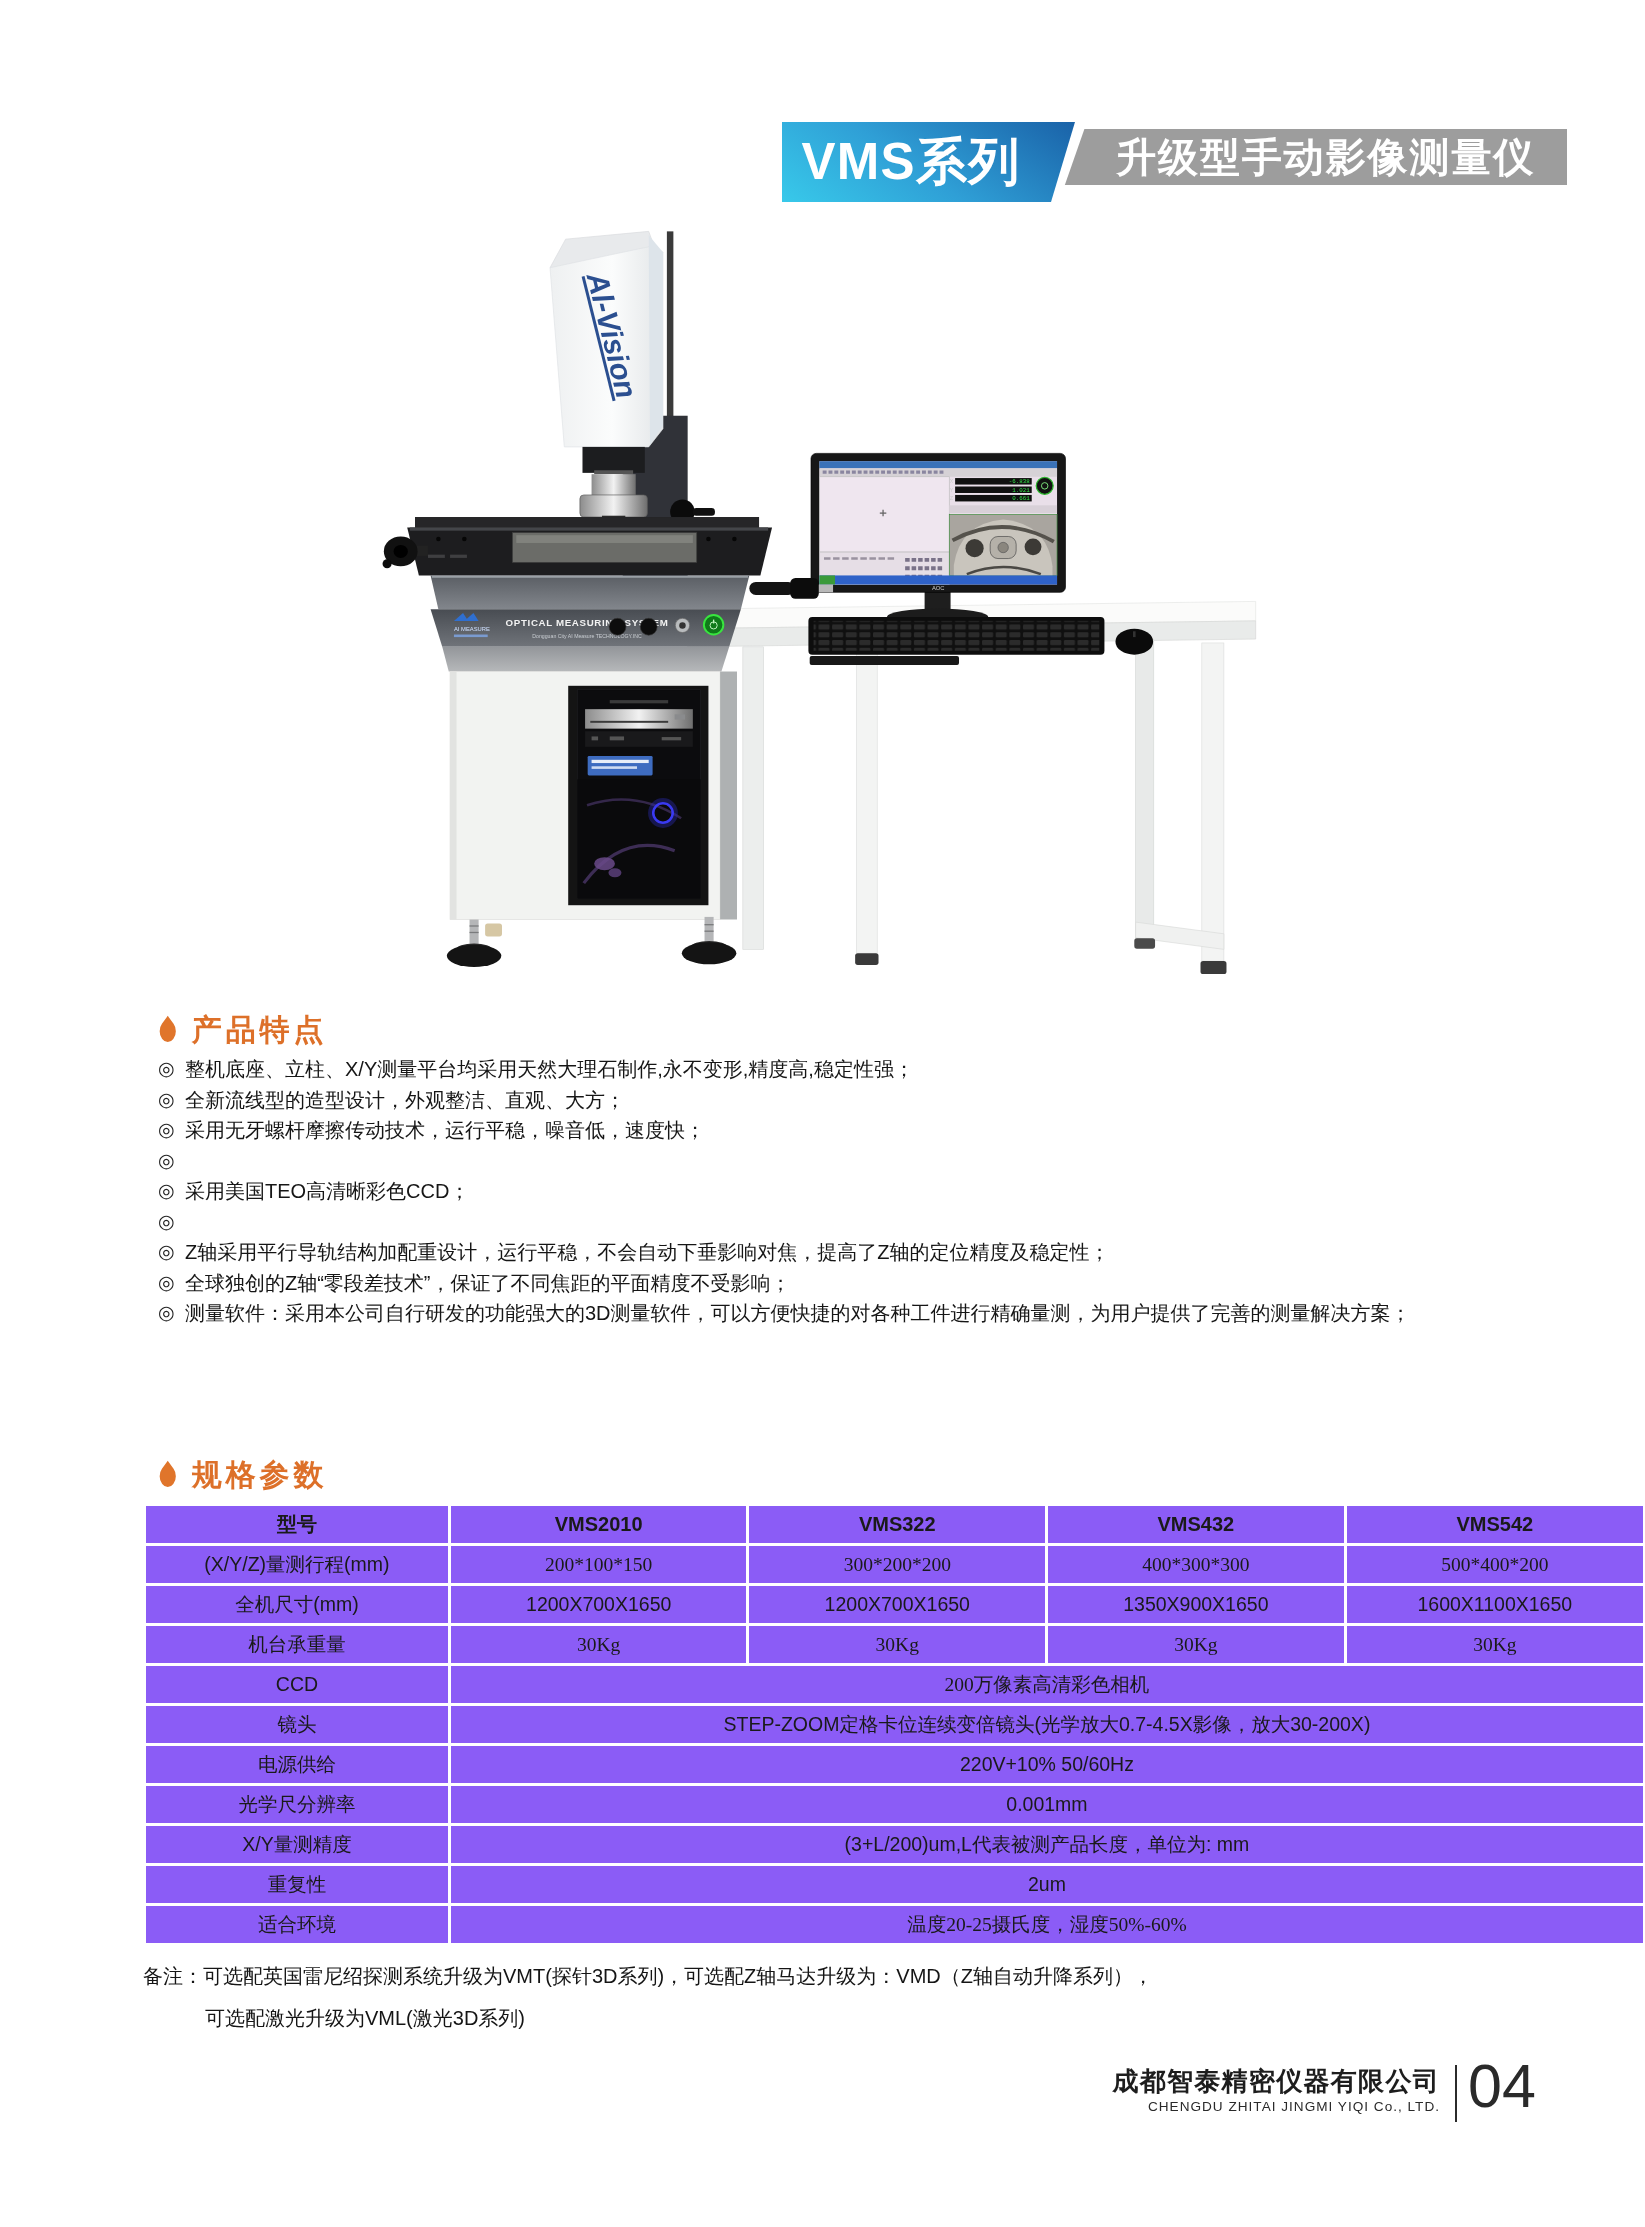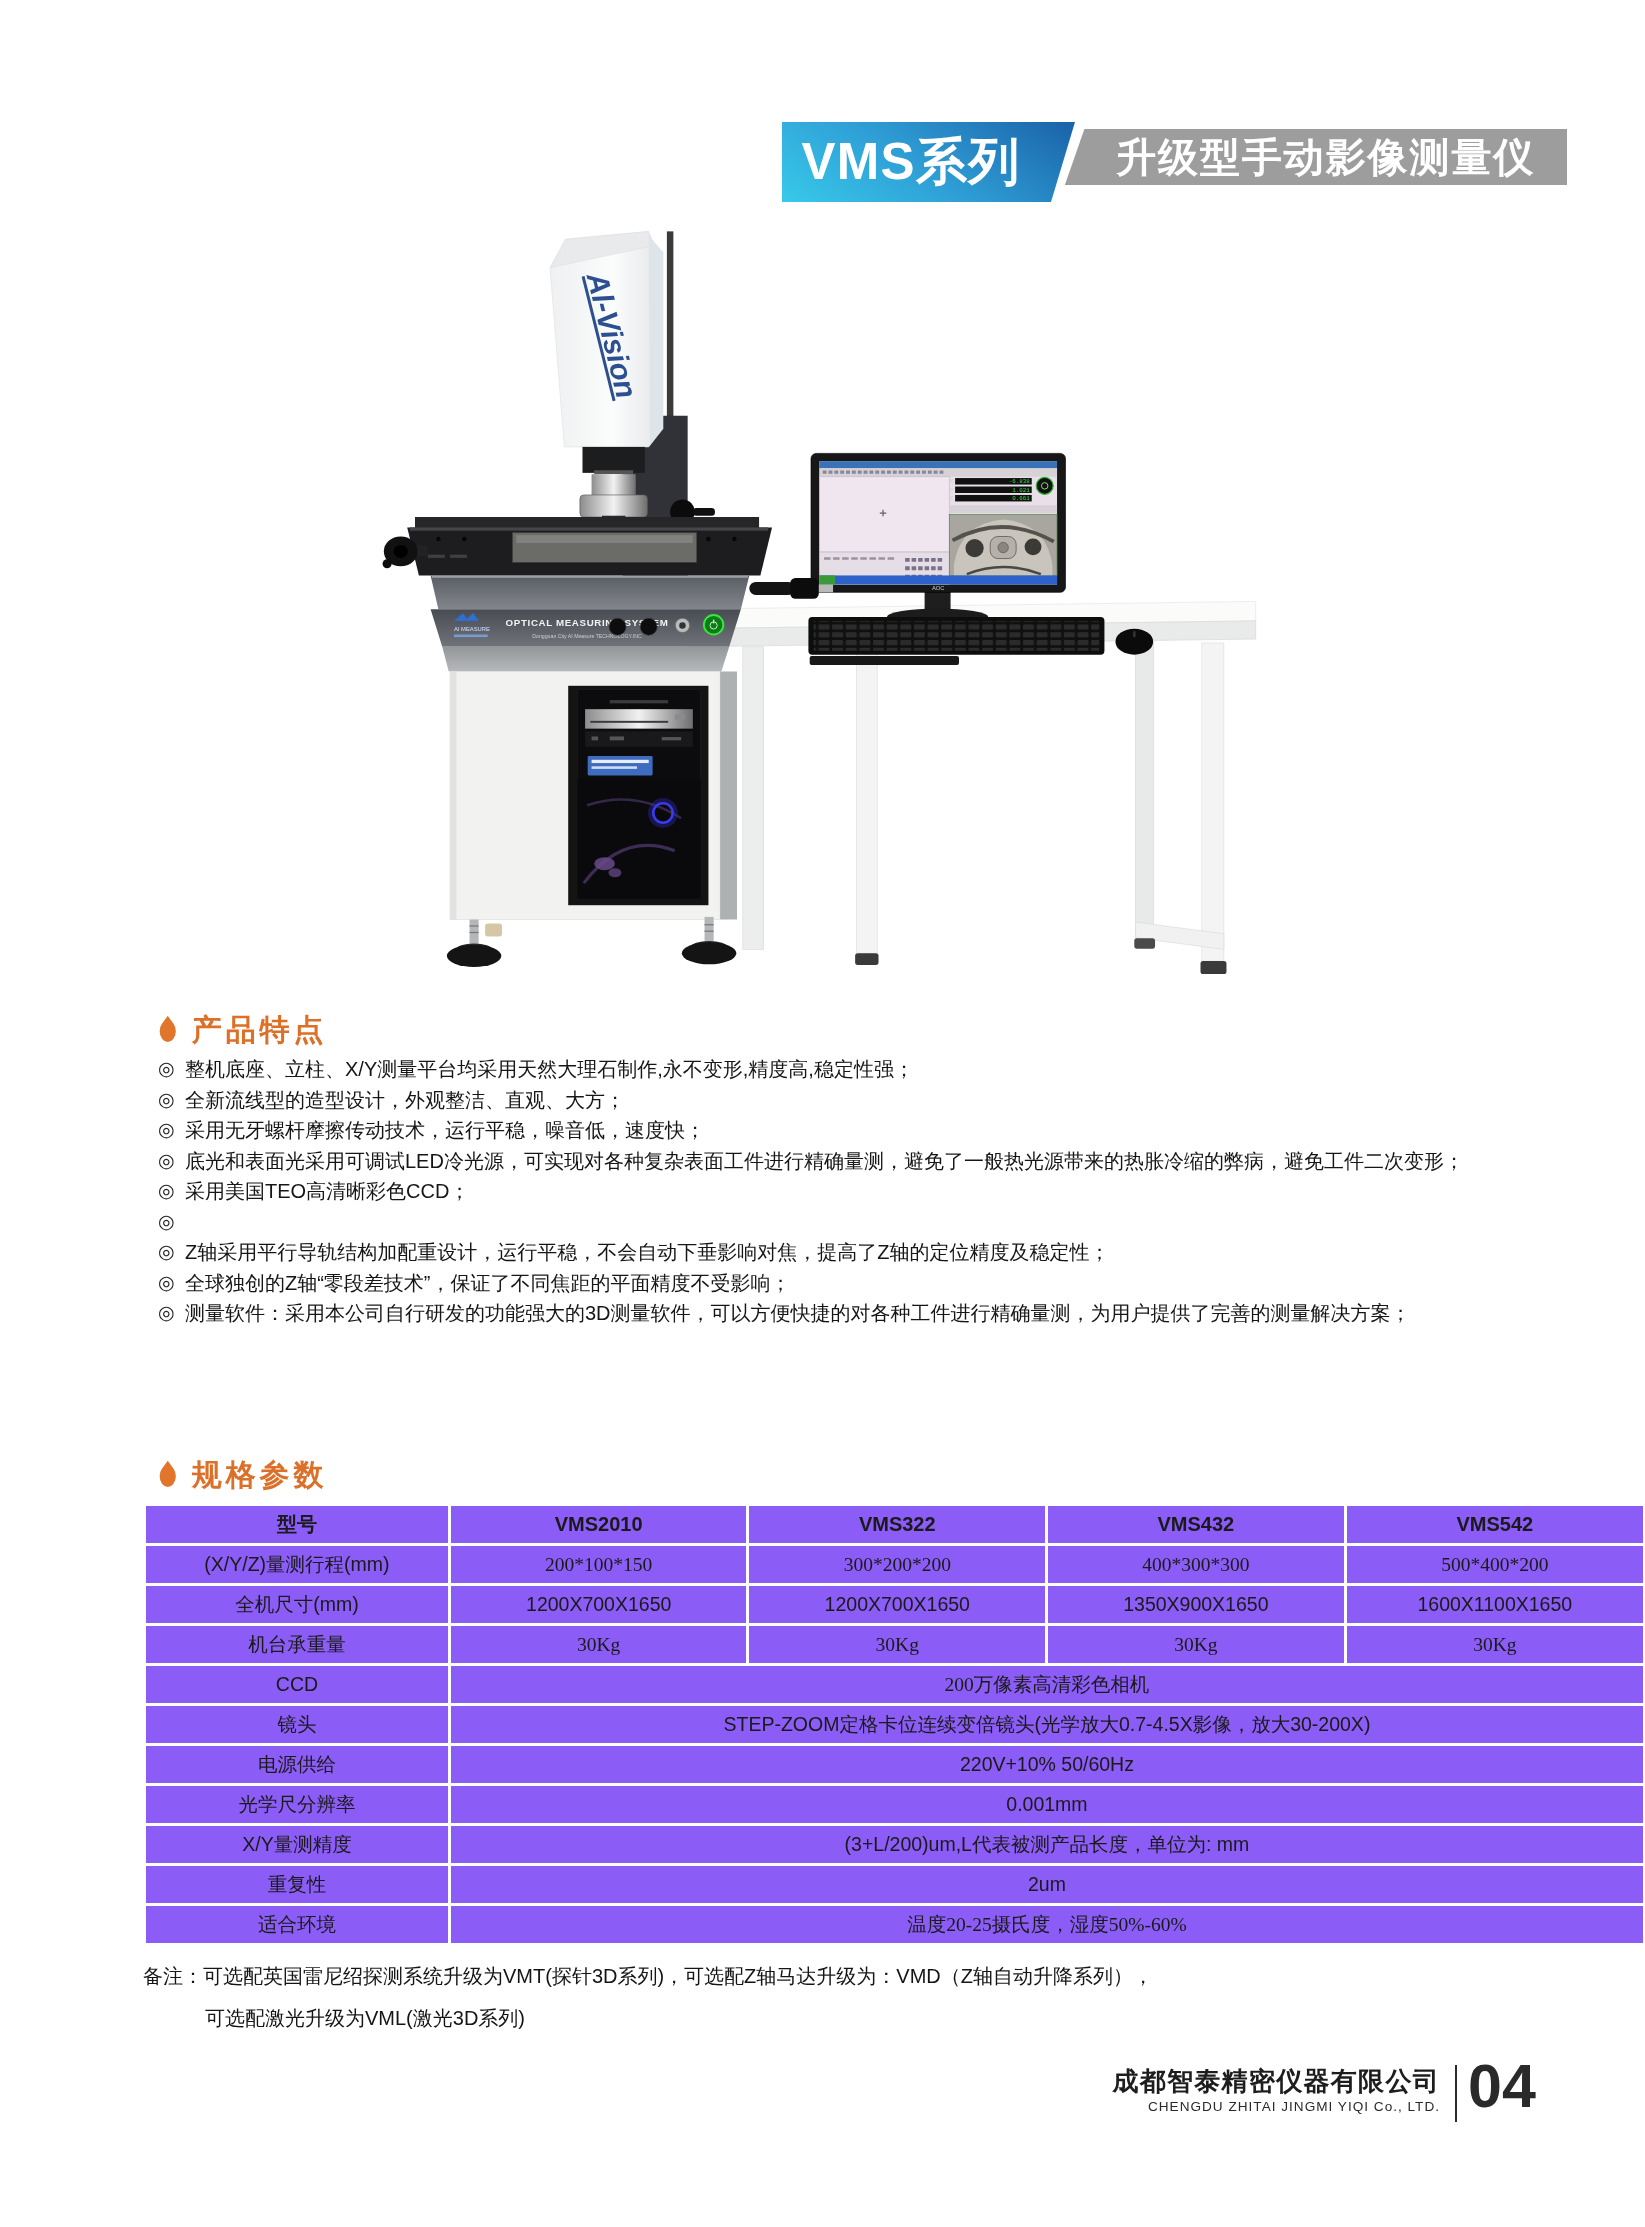--- a/index.html
+++ b/index.html
@@ -39,21 +39,21 @@
 
   #note{position:absolute;left:143px;top:1955px;font-size:20px;line-height:42px;color:#151515;}
   #note .indent{padding-left:62px;}
 
   
   #footer-cn{position:absolute;left:1038px;top:2064px;width:402px;text-align:right;
       font-size:26px;font-weight:700;color:#1d1d1d;letter-spacing:1.3px;}
   #footer-en{position:absolute;left:1038px;top:2099px;width:402px;text-align:right;
       font-size:13.6px;color:#2a2a2a;letter-spacing:1px;}
   #footer-divider{position:absolute;left:1455px;top:2065px;width:1.9px;height:57px;background:#2b2b2b;}
-  #page-number{position:absolute;left:1468px;top:2051px;font-size:61px;font-weight:700;color:#2a2a2a;}
+  #page-number{position:absolute;left:1468px;top:2051px;font-size:61px;font-weight:400;color:#2a2a2a;}
 
   #photo{position:absolute;left:350px;top:208px;}
 </style>
 </head>
 <body>
 
 <div id="page">
 
   <div class="banner-blue">
     <span>VMS系列</span>
@@ -291,21 +291,20 @@
     <div class="feat">
         <span class="bullet">◎</span>
         <span>全新流线型的造型设计，外观整洁、直观、大方；</span>
       </div>
     <div class="feat">
         <span class="bullet">◎</span>
         <span>采用无牙螺杆摩擦传动技术，运行平稳，噪音低，速度快；</span>
       </div>
     <div class="feat">
         <span class="bullet">◎</span>
-        <span>底光和表面光采用可调试LED冷光源，可实现对各种复杂表面工件进行精确量测，避免了一般热光源带来的热胀冷缩的弊病，避免工件二次变形；</span>
       </div>
     <div class="feat">
         <span class="bullet">◎</span>
         <span>采用美国TEO高清晰彩色CCD；</span>
       </div>
     <div class="feat">
         <span class="bullet">◎</span>
       </div>
     <div class="feat">
         <span class="bullet">◎</span>

